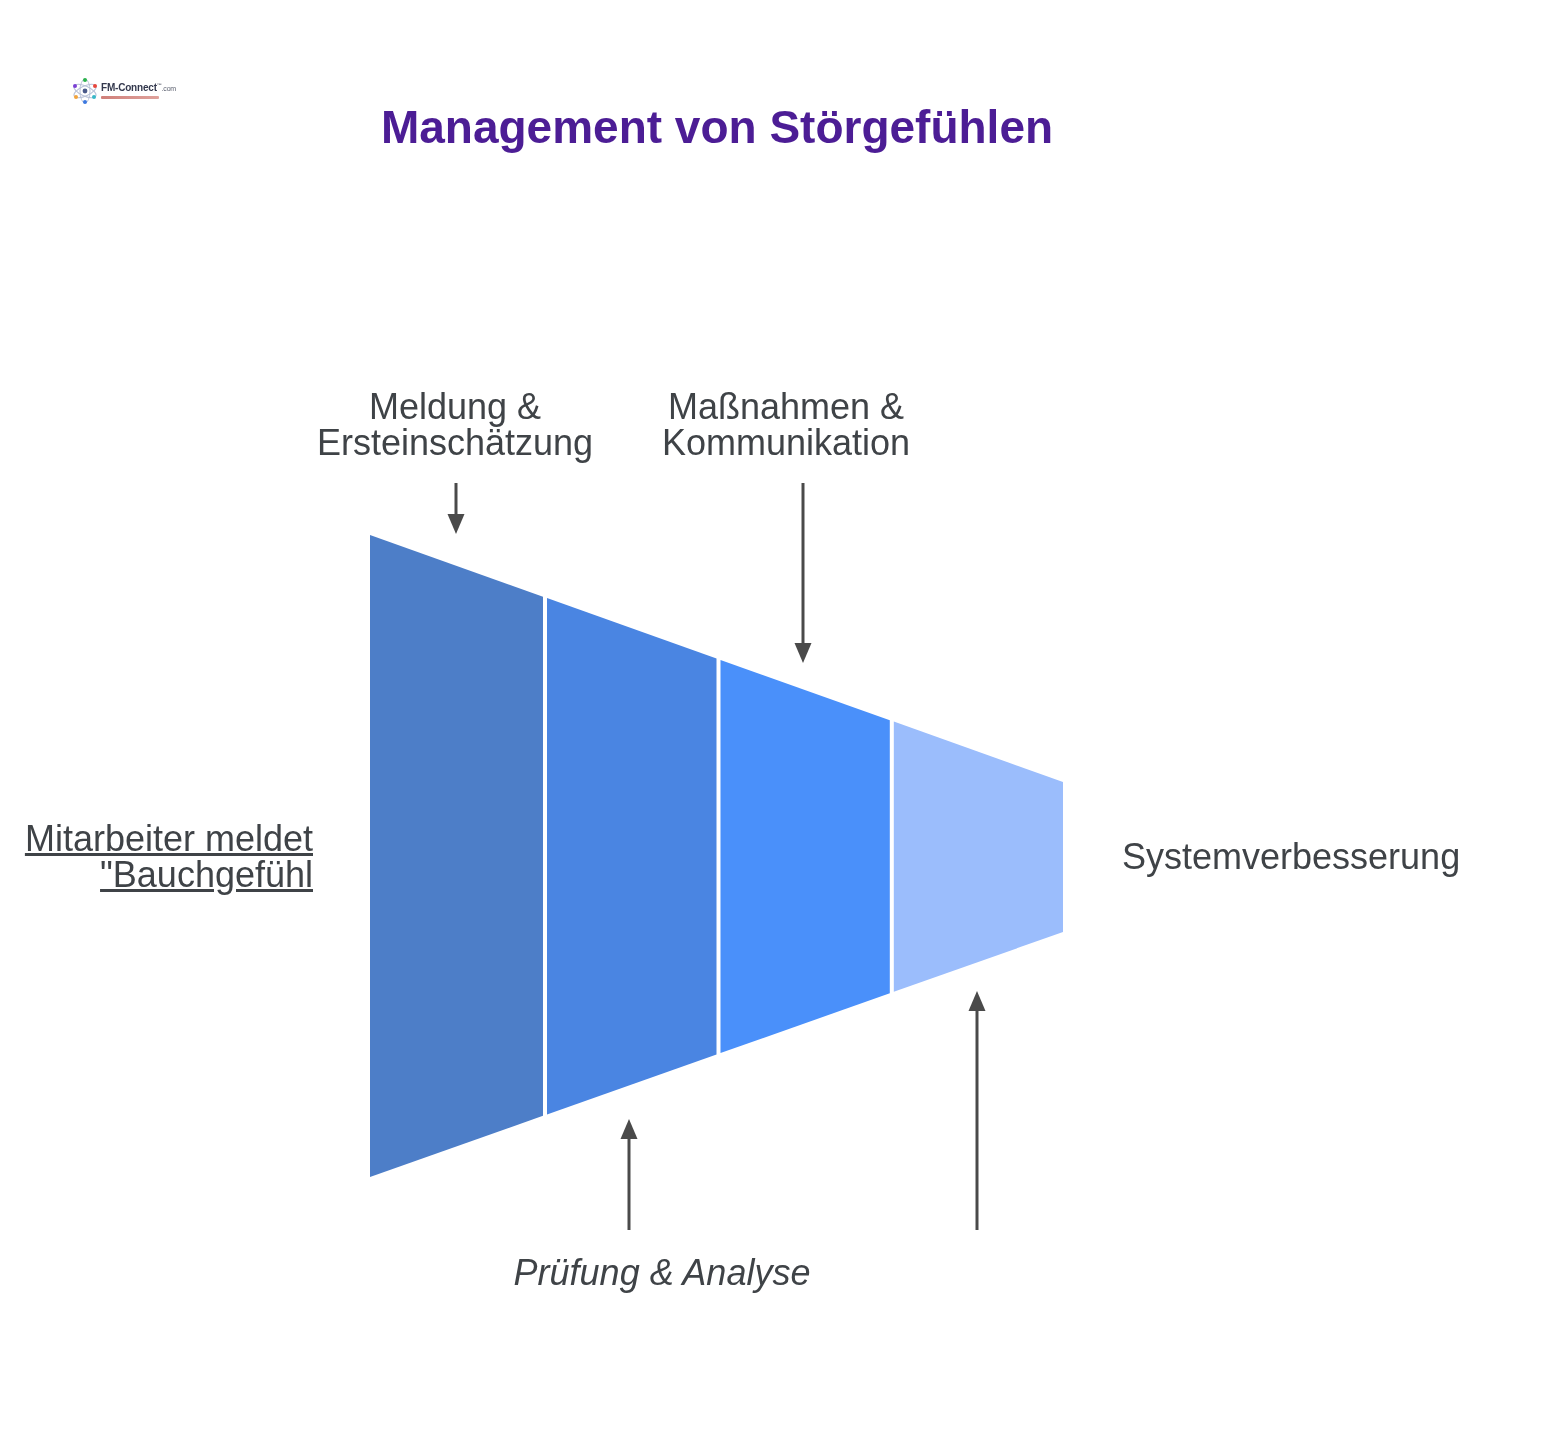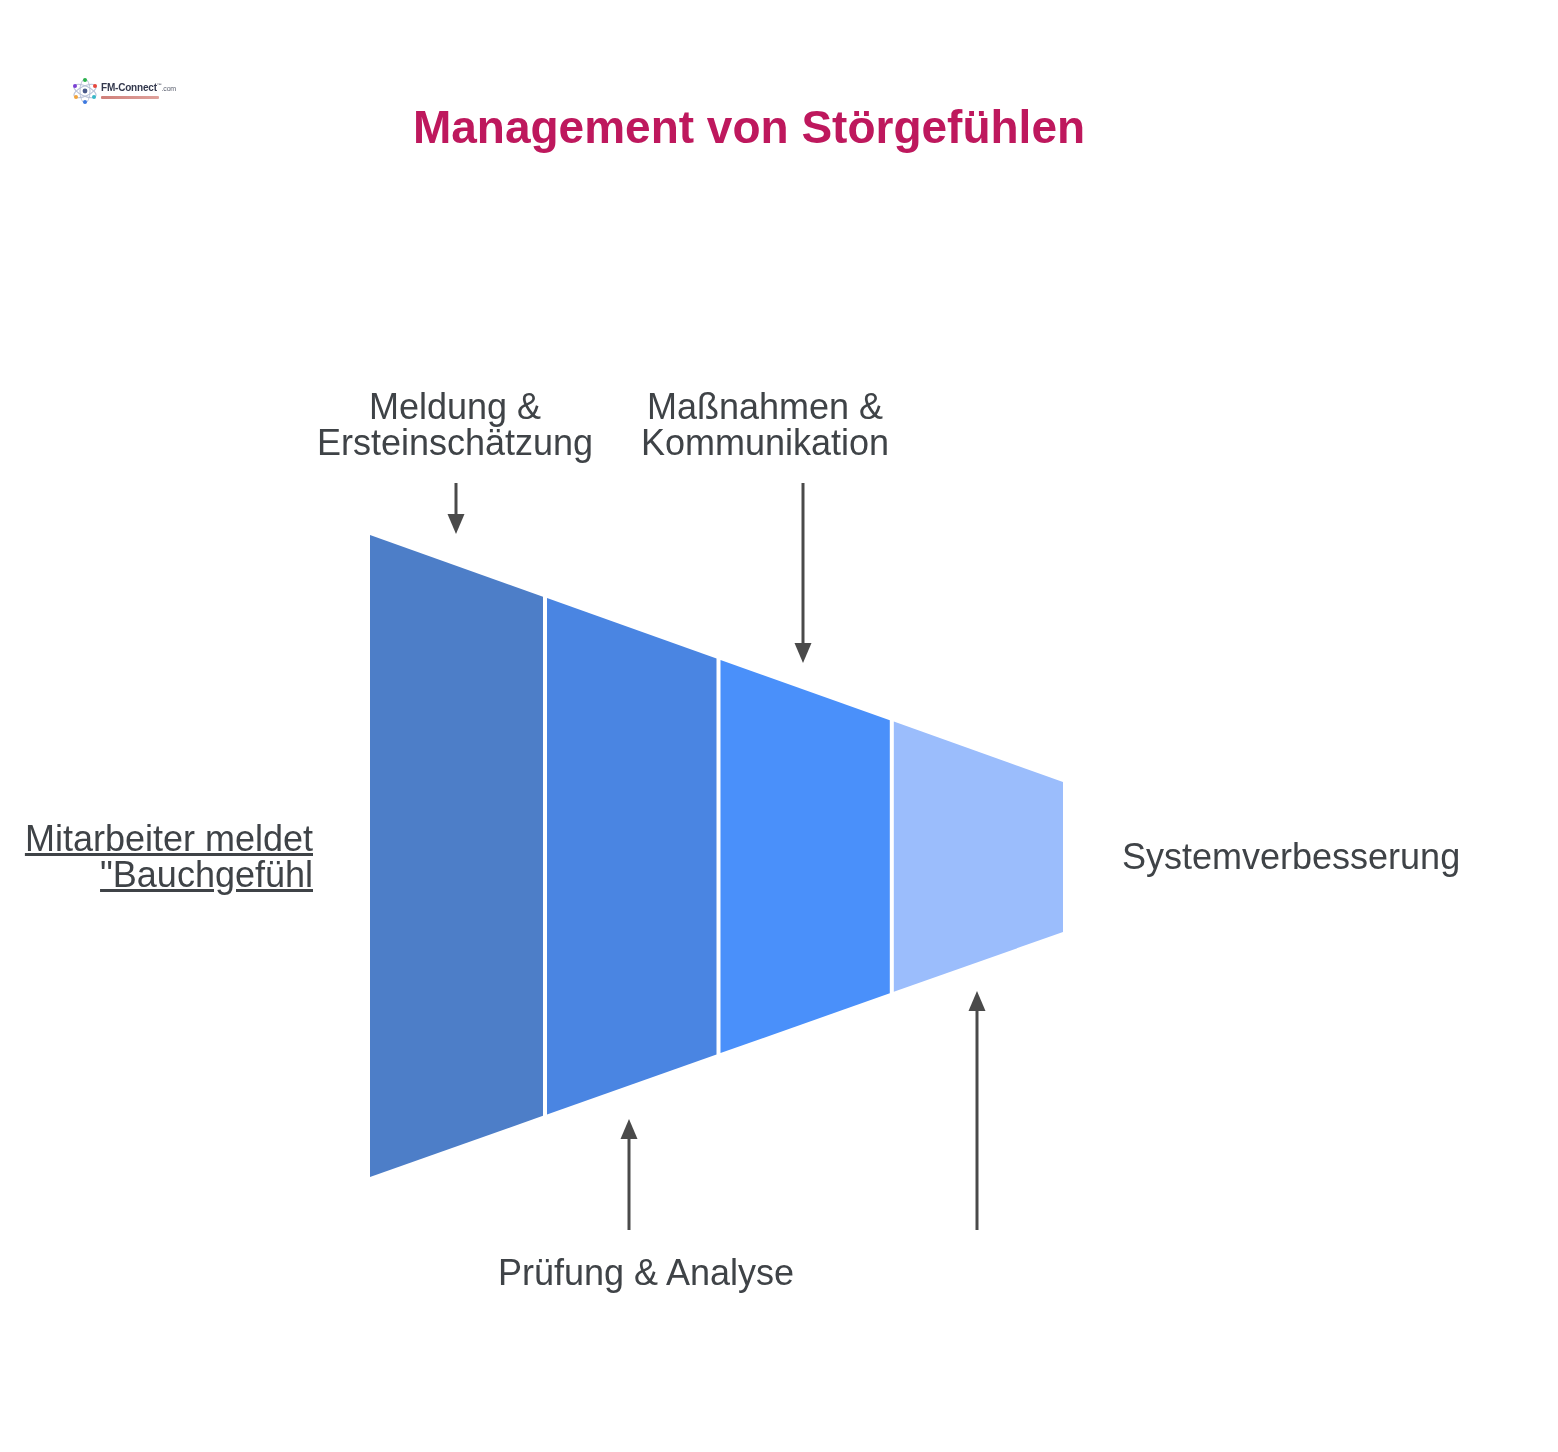--- a/index.html
+++ b/index.html
@@ -12,22 +12,21 @@
     font-family:"Liberation Sans", sans-serif;
   }
   .page-title{
     position:absolute;
     left:717px;
     top:100px;
     transform:translateX(-50%);
     white-space:nowrap;
     font-size:46px;
     font-weight:bold;
-    color:#be185d;
-    margin-left:32px;
+    color:#4c1d95;
   }
   .funnel-svg{
     position:absolute;
     left:0; top:0;
   }
   .label{
     position:absolute;
     color:#3f4347;
     font-size:36px;
     line-height:36px;
@@ -128,24 +127,24 @@
 
     <g>
       <line x1="977" y1="1230" x2="977" y2="1009" stroke-width="3" stroke="#4a4a4a"></line>
       <polygon points="977,991 968.5,1011 985.5,1011" fill="#4a4a4a"></polygon>
     </g>
   </svg>
 
   <div class="label centered" style="left:455px; top:389px;">Meldung &amp;
 Ersteinschätzung</div>
 
-  <div class="label centered" style="left:765px; top:389px;">Maßnahmen &amp;
+  <div class="label centered" style="left:786px; top:389px;">Maßnahmen &amp;
 Kommunikation</div>
 
-  <div class="label centered" style="left:646px; top:1255px;">Prüfung &amp; Analyse</div>
+  <div class="label centered" style="left:662px; top:1255px;font-style:italic;">Prüfung &amp; Analyse</div>
 
 
   <div class="label right-aligned" style="right:1245px; top:821px;text-decoration:underline;">Mitarbeiter meldet
 "Bauchgefühl</div>
 
   <div class="label" style="left:1122px; top:839px;">Systemverbesserung</div>
 
 </div>
 
 </body></html>

